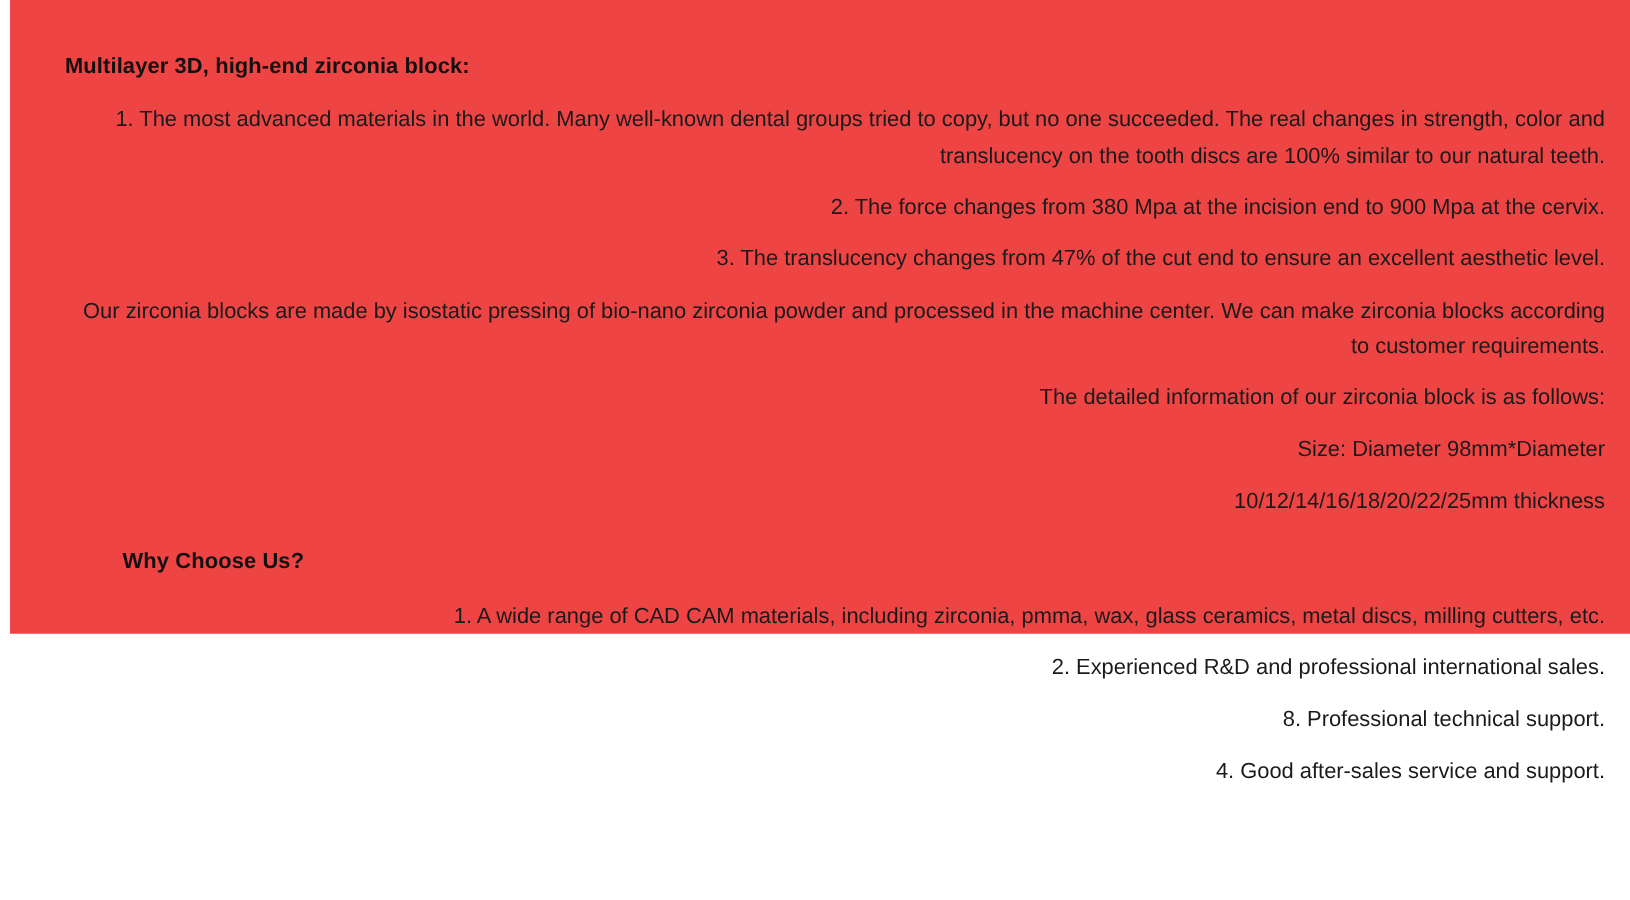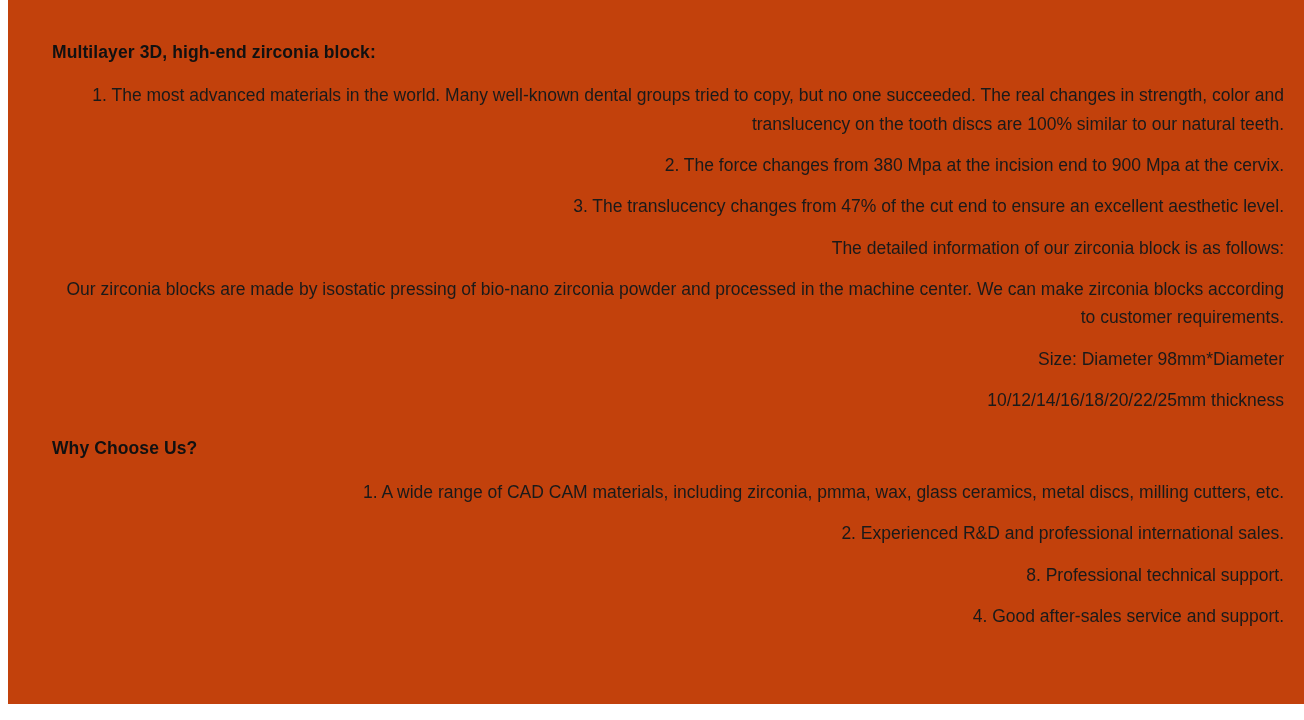--- a/index.html
+++ b/index.html
@@ -10,22 +10,22 @@
   body {
     width: 1304px;
     height: 720px;
     font-family: "Liberation Sans", sans-serif;
     color: #1a1a1a;
     overflow: hidden;
   }
   .page {
     position: relative;
     width: 1304px;
-    height: 704px;
-    background: #c2410c;
+    height: 507px;
+    background: #ef4444;
     box-sizing: border-box;
   }
   .edge-left {
     position: absolute;
     left: 0;
     top: 0;
     width: 8px;
     height: 720px;
     background: #ffffff;
   }
@@ -39,20 +39,21 @@
     font-size: 17.5px;
     font-weight: bold;
     line-height: 1.45;
     margin: 0 0 16px 0;
     color: #111111;
     letter-spacing: 0.1px;
   }
   .heading.second {
     margin-top: 22px;
     margin-bottom: 16px;
+    margin-left: 46px;
   }
   .para {
     font-size: 17.5px;
     line-height: 1.62;
     margin: 0 0 13px 0;
     color: #1a1a1a;
     text-align: right;
   }
   .para.wrap {
     margin-bottom: 13px;
@@ -66,23 +67,23 @@
   <div class="content">
 
     <p class="heading">Multilayer 3D, high-end zirconia block:</p>
 
     <p class="para">1. The most advanced materials in the world. Many well-known dental groups tried to copy, but no one succeeded. The real changes in strength, color and translucency on the tooth discs are 100% similar to our natural teeth.</p>
 
     <p class="para">2. The force changes from 380 Mpa at the incision end to 900 Mpa at the cervix.</p>
 
     <p class="para">3. The translucency changes from 47% of the cut end to ensure an excellent aesthetic level.</p>
 
+    <p class="para wrap">Our zirconia blocks are made by isostatic pressing of bio-nano zirconia powder and processed in the machine center. We can make zirconia blocks according to customer requirements.</p>
+
     <p class="para">The detailed information of our zirconia block is as follows:</p>
-
-    <p class="para wrap">Our zirconia blocks are made by isostatic pressing of bio-nano zirconia powder and processed in the machine center. We can make zirconia blocks according to customer requirements.</p>
 
     <p class="para">Size: Diameter 98mm*Diameter</p>
 
     <p class="para">10/12/14/16/18/20/22/25mm thickness</p>
 
     <p class="heading second">Why Choose Us?</p>
 
     <p class="para">1. A wide range of CAD CAM materials, including zirconia, pmma, wax, glass ceramics, metal discs, milling cutters, etc.</p>
 
     <p class="para">2. Experienced R&amp;D and professional international sales.</p>

